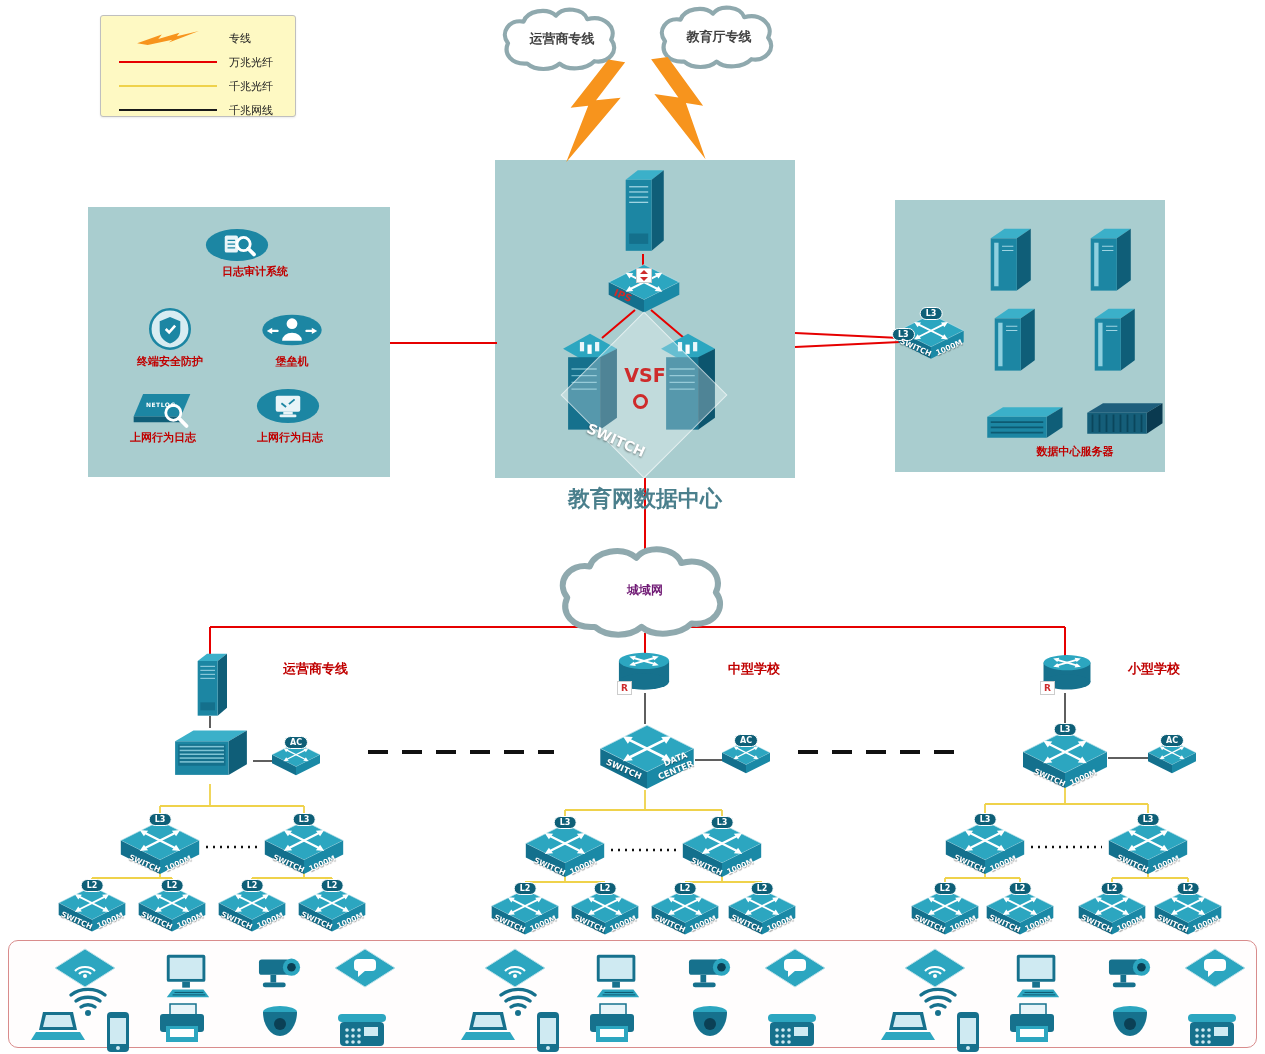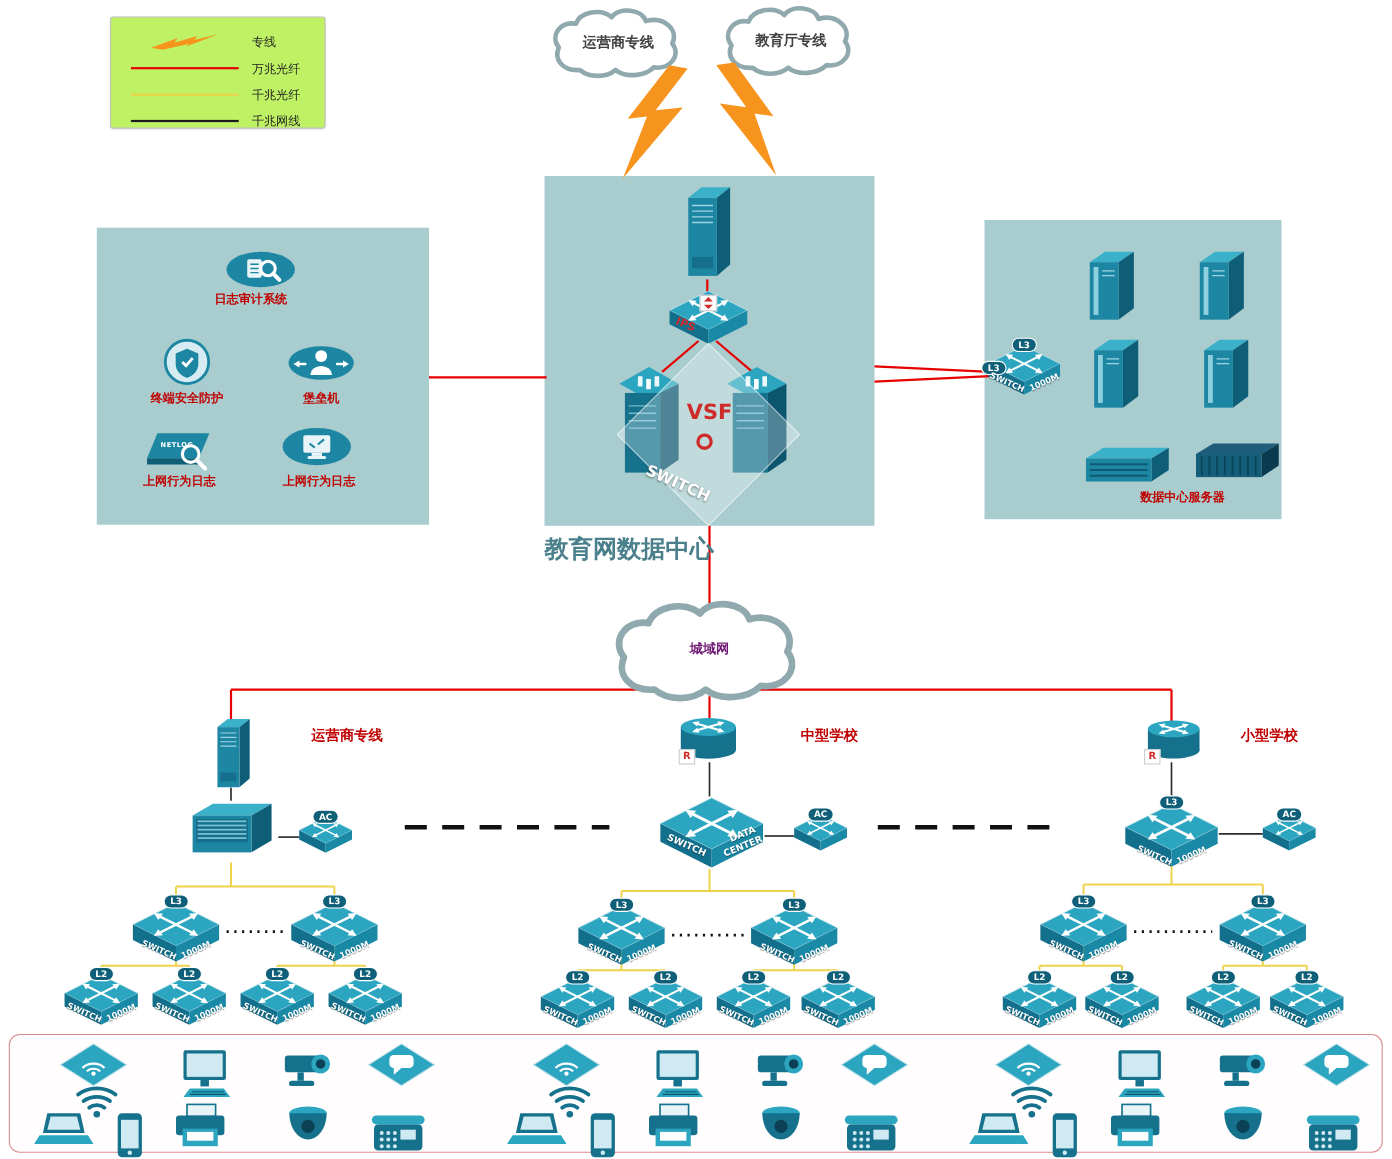--- a/index.html
+++ b/index.html
@@ -18,33 +18,33 @@
   .sw-label{position:absolute;left:0;right:0;bottom:9px;display:flex;justify-content:center;gap:3px;
             color:#fff;font-weight:bold;font-size:7.5px;text-shadow:0 1px 1px rgba(0,0,0,.4);pointer-events:none}
   .sw-label i{font-style:normal;display:inline-block}
   .sw-label i:first-child{transform:rotate(24deg)}
   .sw-label i:last-child{transform:rotate(-24deg)}
   .badge{position:absolute;top:-5px;left:50%;transform:translateX(-50%);background:#0E5F77;border:1px solid #fff;
          color:#fff;font-size:8px;font-weight:bold;border-radius:10px;padding:0 5px;line-height:11px;white-space:nowrap}
   .badge.side{left:-4px;top:16px;transform:none}
   .red-label{position:absolute;color:#C00000;font-weight:bold;font-size:13px;white-space:nowrap}
   .sec-label{position:absolute;color:#C00000;font-weight:bold;font-size:11px;text-align:center}
-  .legend{position:absolute;left:100px;top:15px;width:196px;height:102px;background:#bef264;border:1px solid #bfbfbf;
+  .legend{position:absolute;left:100px;top:15px;width:196px;height:102px;background:#fef9c3;border:1px solid #bfbfbf;
           border-radius:3px;box-shadow:0 1px 2px rgba(0,0,0,.08)}
   .lrow{position:absolute;left:14px;width:170px;height:16px;display:flex;align-items:center}
   .sample{width:106px;display:flex;align-items:center;justify-content:center}
   .lline{width:98px;height:0;border-top:2px solid}
   .ltext{font-size:11px;color:#222;margin-left:8px;white-space:nowrap}
   .vsf-diamond{position:absolute;width:118px;height:118px;transform:rotate(45deg);
                background:rgba(255,255,255,.28);border:1px solid rgba(255,255,255,.55)}
   .vsf-text{position:absolute;color:#CE2B2B;font-weight:bold;font-size:19px;text-align:center}
   .vsf-ring{position:absolute;width:15px;height:15px;border:3px solid #CE2B2B;border-radius:50%}
   .core-switch-text{position:absolute;color:#fff;font-weight:bold;font-size:14px;transform:rotate(24deg);
                     text-shadow:0 1px 2px rgba(0,0,0,.45)}
-  .dc-title{position:absolute;color:#4A7F8C;font-weight:bold;font-size:22px;text-align:left;
+  .dc-title{position:absolute;color:#4A7F8C;font-weight:bold;font-size:22px;text-align:center;
             font-family:Liberation Sans, sans-serif}
   .strip{position:absolute;left:8px;top:940px;width:1249px;height:108px;border:1.5px solid #D98C8C;
          border-radius:10px;background:#FFFDFD}
   .egroup{position:absolute;top:945px;width:400px;height:105px}
   .eico{position:absolute}
   .ips-label{position:absolute;color:#CE2B2B;font-weight:bold;font-size:10px;transform:rotate(22deg)}
   .ips-box{position:absolute;width:16px;height:15px;background:#fff;border:1px solid #ccc;display:flex;
            align-items:center;justify-content:center}
   .r-chip{position:absolute;background:#fff;border:1px solid #ccc;color:#CE2B2B;font-weight:bold;font-size:9px;
           line-height:12px;padding:0 3px}
@@ -422,21 +422,21 @@
 </div>
 <div class="vsf-diamond" style="left:585px;top:336px"></div>
 <div class="vsf-text" style="left:620px;top:364px;width:50px">VSF</div>
 <div class="vsf-ring" style="left:633px;top:394px"></div>
 <div class="core-switch-text" style="left:585px;top:432px">SWITCH</div>
 <div class="dc-title" style="left:495px;top:484px;width:300px">教育网数据中心</div>
 
 <svg class="abs" style="left:204px;top:226px;width:66px;height:38px" viewBox="0 0 70 40">
     <use href="#ic-audit"></use>
   </svg>
-<div class="sec-label" style="left:173px;top:264px;width:110px">日志审计系统</div>
+<div class="sec-label" style="left:200px;top:264px;width:110px">日志审计系统</div>
 <svg class="abs" style="left:146px;top:306px;width:48px;height:46px" viewBox="0 0 56 52">
     <use href="#ic-shield"></use>
   </svg>
 <div class="sec-label" style="left:115px;top:354px;width:110px">终端安全防护</div>
 <svg class="abs" style="left:260px;top:312px;width:64px;height:36px" viewBox="0 0 70 40">
     <use href="#ic-person"></use>
   </svg>
 <div class="sec-label" style="left:237px;top:354px;width:110px">堡垒机</div>
 <svg class="abs" style="left:128px;top:388px;width:68px;height:42px" viewBox="0 0 72 44">
     <use href="#ic-netlog"></use>

